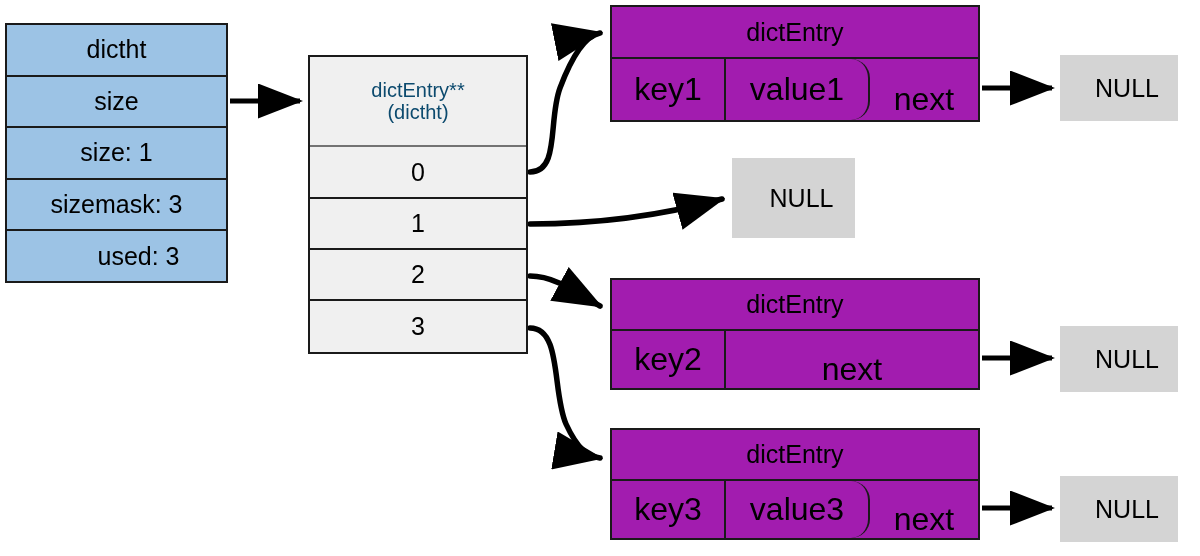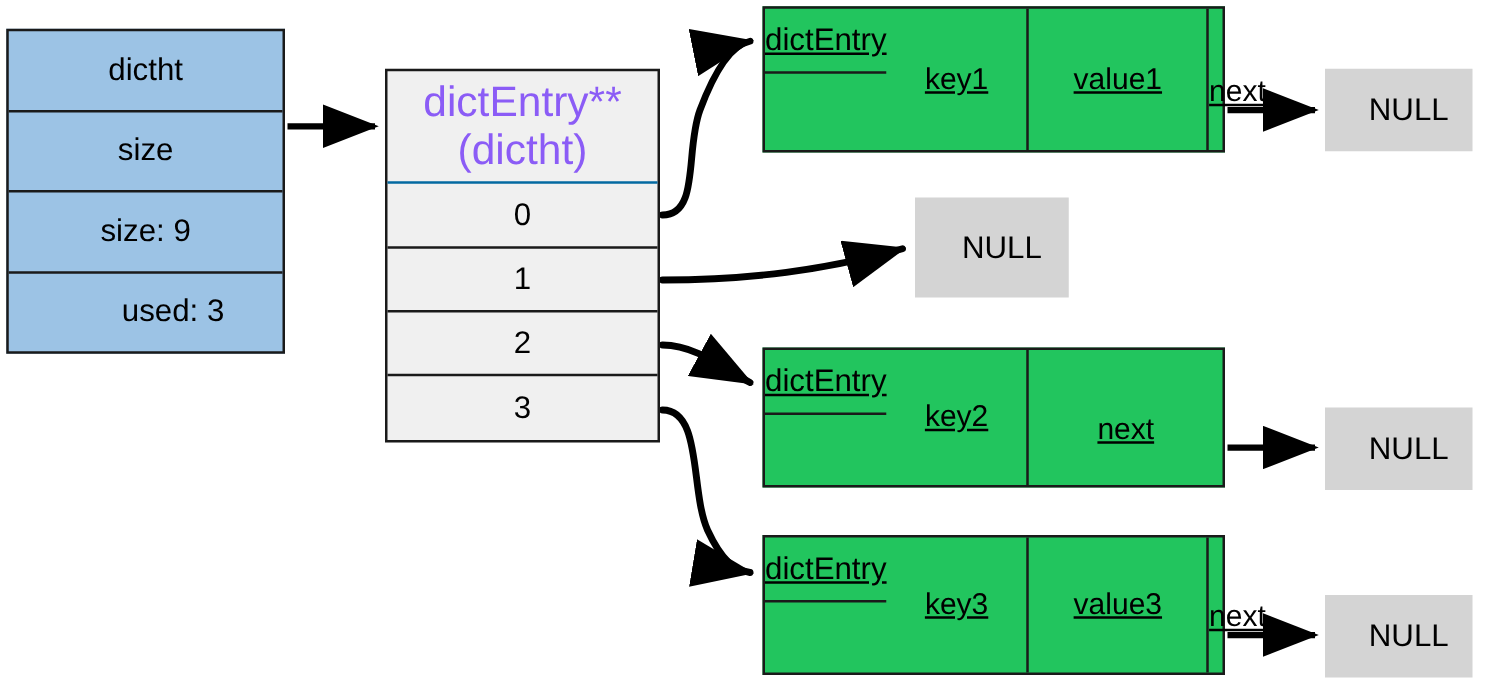--- a/index.html
+++ b/index.html
@@ -54,46 +54,45 @@
     background:#f0f0f0;
     display:flex;
     flex-direction:column;
   }
   .bucket-head{
     height:92px;
     display:flex;
     flex-direction:column;
     align-items:center;
     justify-content:center;
-    border-bottom:2px solid #0369a1;
-    font-size:34px;
-    color:#8b5cf6;
+    border-bottom:2px solid #737373;
+    font-size:20px;
+    color:#0c4a6e;
     line-height:1.12;
     box-sizing:border-box;
     text-align:center;
   }
   .bucket-slot{
     height:52px;
     display:flex;
     align-items:center;
     justify-content:center;
     border-bottom:2px solid #1a1a1a;
     font-size:25px;
     color:#000000;
     box-sizing:border-box;
   }
   .bucket-slot:last-child{border-bottom:none;}
 
   
   .entry-box{
     border:2px solid #1a1a1a;
-    background:#22c55e;
-    display:flex;
-    flex-direction:row;
-    text-decoration:underline;
+    background:#a21caf;
+    display:flex;
+    flex-direction:column;
   }
   .entry-title{
     height:52px;
     display:flex;
     align-items:center;
     justify-content:center;
     border-bottom:2px solid #1a1a1a;
     font-size:25px;
     color:#000000;
     box-sizing:border-box;
@@ -101,27 +100,27 @@
   .entry-fields{
     flex:1 1 auto;
     display:flex;
     flex-direction:row;
   }
   .entry-cell{
     display:flex;
     align-items:center;
     justify-content:center;
     border-right:2px solid #1a1a1a;
-    font-size:24px;
+    font-size:32px;
     color:#000000;
     box-sizing:border-box;
   }
   .entry-cell:last-child{border-right:none;margin-top:20px;}
   .cell-key{width:114px;}
-  .cell-value{width:144px;}
+  .cell-value{width:144px;border-radius:19px;}
   .cell-next{flex:1 1 auto;}
 
   
   .null-box{
     background:#d4d4d4;
     display:flex;
     align-items:center;
     justify-content:center;
     font-size:25px;
     color:#000000;
@@ -153,21 +152,22 @@
     <path d="M982,88 L1052,88" stroke="#000000" stroke-width="5" fill="none" marker-end="url(#arrowhead)"></path>
 
     <path d="M982,358 L1052,358" stroke="#000000" stroke-width="5" fill="none" marker-end="url(#arrowhead)"></path>
 
     <path d="M982,508 L1052,508" stroke="#000000" stroke-width="5" fill="none" marker-end="url(#arrowhead)"></path>
   </svg>
 
   <div class="node struct-box" style="left:5px; top:23px; width:223px; height:260px;">
     <div class="struct-row">dictht</div>
     <div class="struct-row">size</div>
-    <div class="struct-row">size: 9</div>
+    <div class="struct-row">size: 1</div>
+    <div class="struct-row">sizemask: 3</div>
     <div class="struct-row">used: 3</div>
   </div>
 
   <div class="node bucket-box" style="left:308px; top:55px; width:220px; height:299px;">
     <div class="bucket-head">
       <span>dictEntry**</span>
       <span>(dictht)</span>
     </div>
     <div class="bucket-slot">0</div>
     <div class="bucket-slot">1</div>

